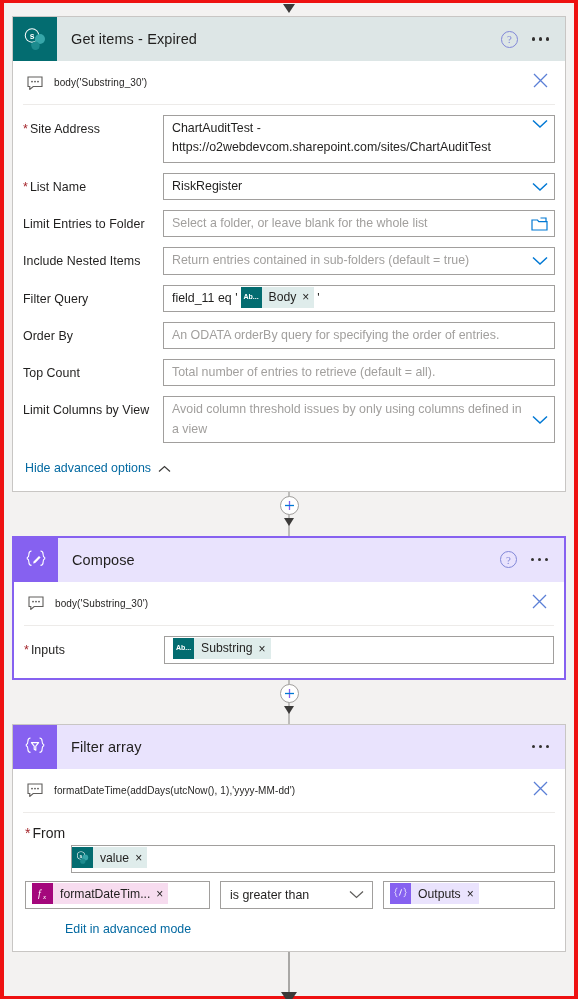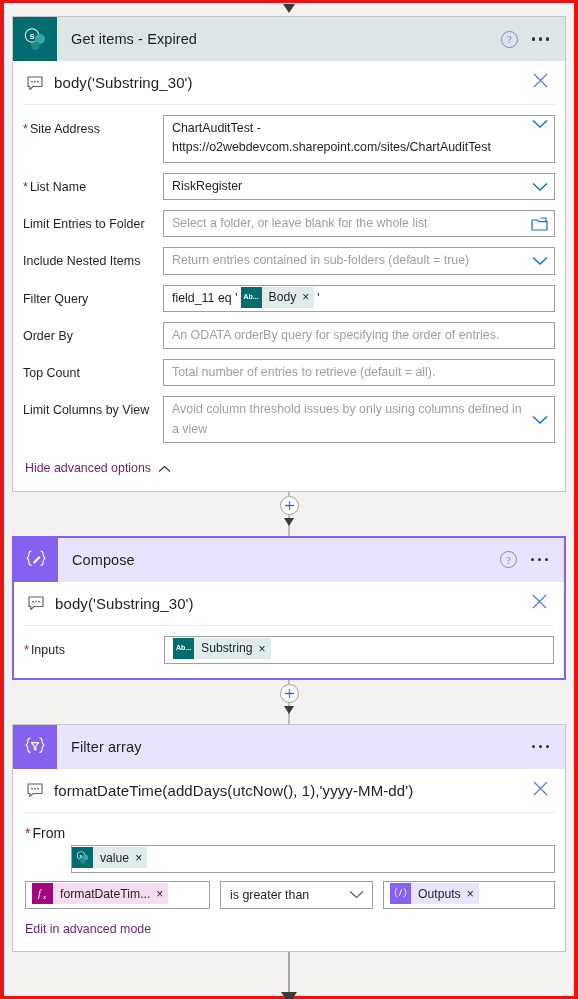--- a/index.html
+++ b/index.html
@@ -121,21 +121,21 @@
   .card-body { padding: 0 10px 14px 10px; }
 
   .expr-row {
     display: flex; align-items: center;
     padding: 11px 2px 11px 4px;
     border-bottom: 1px solid #edebe9;
     gap: 10px;
   }
   .expr-icon { width: 17px; min-width: 17px; display: flex; align-items: center; }
   .expr-text {
-    flex: 1; font-size: 15px; color: #201f1e; letter-spacing: .1px;
+    flex: 1; font-size: 10px; color: #201f1e; letter-spacing: .1px;
   }
   .expr-close { cursor: pointer; padding: 0 4px; }
 
   .field-row {
     display: flex; align-items: flex-start;
     margin-top: 10px;
   }
   .field-label {
     width: 140px; min-width: 140px;
     font-size: 12.4px; color: #201f1e;
@@ -181,21 +181,21 @@
   .tok-sp .tok-ic { background: #036c70; }
   .tok-sp .tok-label { background: #dfeceb; }
   .tok-ab .tok-ic { background: #036c70; color: #fff; font-size: 7px; font-weight: bold; }
   .tok-ab .tok-label { background: #dfeceb; }
   .tok-fx .tok-ic { background: #a4077c; }
   .tok-fx .tok-label { background: #f7dcef; }
   .tok-out .tok-ic { background: #8661f0; }
   .tok-out .tok-label { background: #eae3fd; }
 
   .link {
-    color: #701a75; font-size: 12.4px; cursor: pointer;
+    color: #0369a1; font-size: 12.4px; cursor: pointer;
   }
   .adv-row {
     display: flex; align-items: center; gap: 7px;
     margin-top: 16px; padding-left: 2px;
   }
 
   
   .from-label {
     font-size: 14px; color: #201f1e; margin-top: 12px; padding-left: 2px;
   }
@@ -556,21 +556,21 @@
                 </svg>
               </span>
               <span class="tok-label">
                 <span>Outputs</span>
                 <span class="tok-x">×</span>
               </span>
             </span>
           </div>
         </div>
 
-        <div style="margin-top:10px;padding-left:2px;">
+        <div style="margin-top:10px;padding-left:2px;margin-left:40px;">
           <span class="link">Edit in advanced mode</span>
         </div>
       </div>
     </div>
 
     <div class="connector connector-long">
       <div class="line"></div>
       <div class="arrow-down" style="border-left-width:8px;border-right-width:8px;border-top-width:12px;position:absolute;bottom:0;"></div>
     </div>
 

